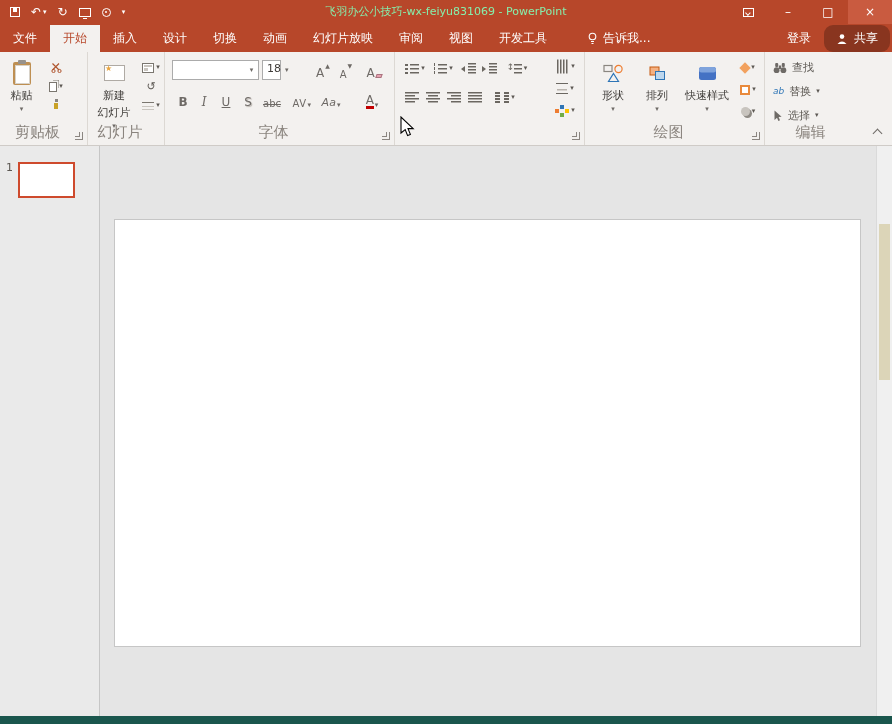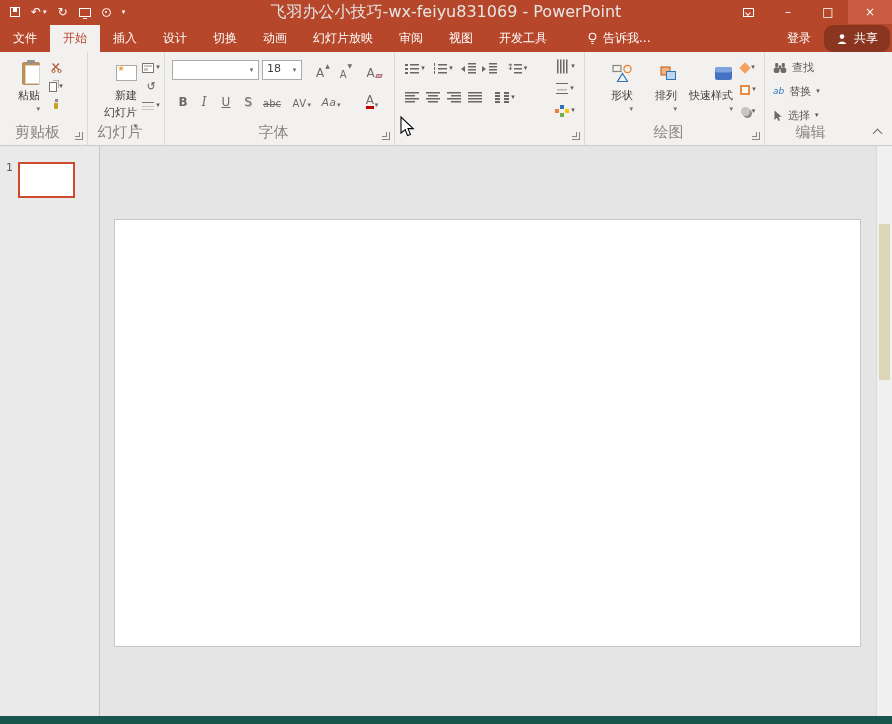--- a/index.html
+++ b/index.html
@@ -11,42 +11,42 @@
   .titlebar { position:absolute; left:0; top:0; right:0; height:24px; background:#B7472A; color:#fff; }
   .qat { position:absolute; left:10px; top:0; height:24px; display:flex; align-items:center; gap:11px; font-size:12px; }
   .qbtn { display:inline-flex; align-items:center; gap:2px; color:#fff; line-height:1; }
   .dd { font-size:7px; line-height:1; color:inherit; }
   .ico-save { width:10px; height:10px; border:1.5px solid #fff; position:relative; display:inline-block; }
   .ico-save::after { content:""; position:absolute; left:2px; top:0; width:3.5px; height:3.5px; background:#fff; }
   .ico-monitor { width:12px; height:9px; border:1.2px solid #fff; position:relative; display:inline-block; }
   .ico-monitor::after { content:""; position:absolute; left:3px; bottom:-3.5px; width:4px; height:1.5px; background:#fff; }
   .ico-touch { width:9px; height:9px; border:1.2px solid #fff; border-radius:50%; position:relative; display:inline-block; }
   .ico-touch::after { content:""; position:absolute; left:2.3px; top:2.3px; width:2.5px; height:2.5px; border-radius:50%; background:#fff; }
-  .title { position:absolute; left:50%; top:0; transform:translateX(-50%); line-height:24px; font-size:16px; color:#e5e5e5; white-space:nowrap; }
+  .title { position:absolute; left:50%; top:0; transform:translateX(-50%); line-height:24px; font-size:11px; color:#86efac; white-space:nowrap; }
   .wincontrols { position:absolute; right:0; top:0; height:24px; display:flex; align-items:center; }
   .wbtn { width:40px; height:24px; display:flex; align-items:center; justify-content:center; font-size:12px; color:#fff; }
   .wbtn.close { background:#C95B40; width:44px; }
   .ico-ribbonopt { width:11px; height:9px; border:1.2px solid #fff; position:relative; display:inline-block; }
   .ico-ribbonopt::after { content:""; position:absolute; left:2.8px; top:2.5px; border:solid #fff; border-width:0 1.2px 1.2px 0; padding:1.4px; transform:rotate(45deg); }
 
   
   .tabrow { position:absolute; left:0; top:24px; right:0; height:28px; background:#B7472A; display:flex; align-items:flex-end; color:#fff; font-size:12px; }
   .tab { padding:0 13px; height:27px; line-height:27px; white-space:nowrap; }
   .tab.selected { background:#F3F1EF; color:#B7472A; }
   .tab.tellme { display:flex; align-items:center; gap:5px; margin-left:14px; }
   .flex-spacer { flex:1; }
   .tab.share { background:rgba(0,0,0,0.25); display:flex; align-items:center; gap:6px; padding:0 12px; margin-right:2px;border-radius:9px; }
 
   
   .ribbon { position:absolute; left:0; top:52px; right:0; height:94px; background:#F3F1EF; border-bottom:1px solid #CFCBC7; }
   .group { position:absolute; top:0; height:93px; border-right:1px solid #DCD8D3; }
   .glabel { position:absolute; bottom:3px; left:0; right:12px; text-align:center; font-size:15px; color:#8A847E; }
   .launcher { position:absolute; right:4px; bottom:5px; width:8px; height:8px; border-right:1.2px solid #8B8681; border-bottom:1.2px solid #8B8681; }
   .launcher::before { content:""; position:absolute; right:2px; bottom:2px; width:4px; height:4px; border-right:1.2px solid #8B8681; border-bottom:1.2px solid #8B8681; }
-  .big { position:absolute; display:flex; flex-direction:column; align-items:flex-end; gap:3px; padding-top:4px; font-size:11px; color:#3F3C39; text-align:center; }
+  .big { position:absolute; display:flex; flex-direction:column; align-items:center; gap:3px; padding-top:4px; font-size:11px; color:#3F3C39; text-align:center; }
   .big .iconbox { height:26px; display:flex; align-items:center; justify-content:center; }
   .big .blabel { line-height:1.25; }
   .big .dd { color:#6E6A66; }
   .mini { position:absolute; display:flex; align-items:center; justify-content:center; gap:2px; height:19px; color:#5C5853; }
   .fbtn { position:absolute; height:20px; display:flex; align-items:end; justify-content:center; gap:1px; font-size:12px; color:#6E6A66; }
 
   
   .combo { position:absolute; height:20px; background:#fff; border:1px solid #ABABAB; display:flex; }
   .combo .cval { flex:1; padding:1px 4px 0; font-size:11px; color:#3F3C39; text-align:left; }
   .combo .carr { width:13px; display:flex; align-items:center; justify-content:center; font-size:7px; color:#6E6A66; }
@@ -248,21 +248,21 @@
         <span class="dd">▾</span>
       </div>
       <span class="glabel">幻灯片</span>
     </section>
 
     <section class="group" style="left:165px;width:230px;">
       <div class="combo" style="left:7px;top:8px;width:87px;">
         <span class="cval"></span>
         <span class="carr">▾</span>
       </div>
-      <div class="combo" style="left:97px;top:8px;width:40px;">
+      <div class="combo" style="left:97px;top:8px;width:19px;">
         <span class="cval">18</span>
         <span class="carr">▾</span>
       </div>
       <div class="fbtn" style="left:148px;top:8px;width:20px;">
         <span>A</span>
           <span class="sup">▲</span>
       </div>
       <div class="fbtn" style="left:171px;top:8px;width:20px;">
         <span style="font-size:10px;">A</span>
           <span class="sup">▼</span>

